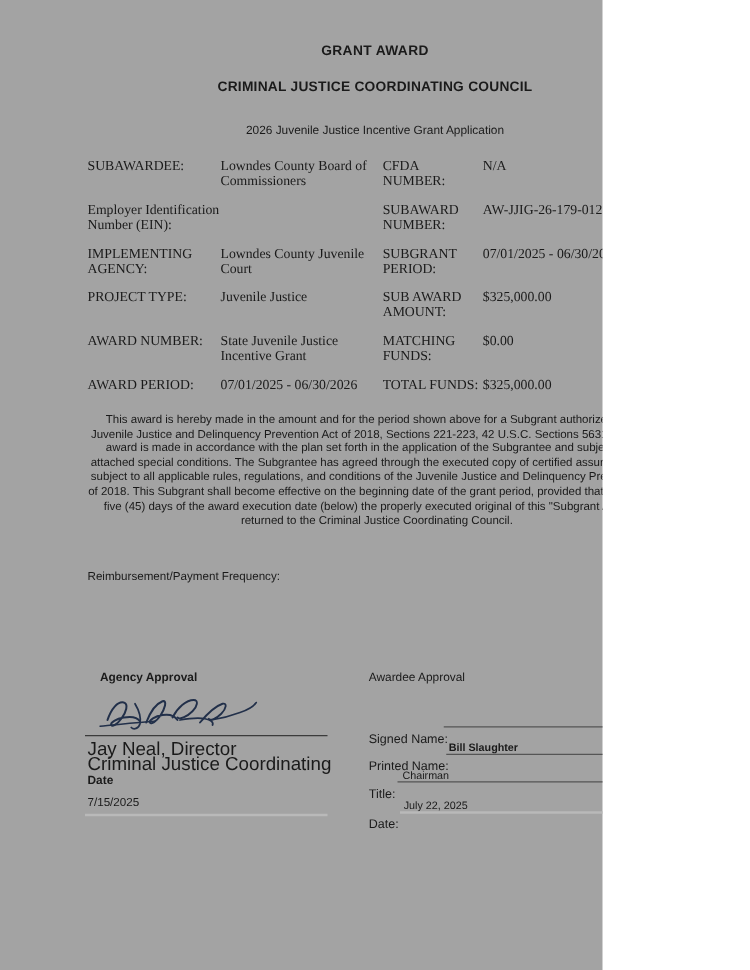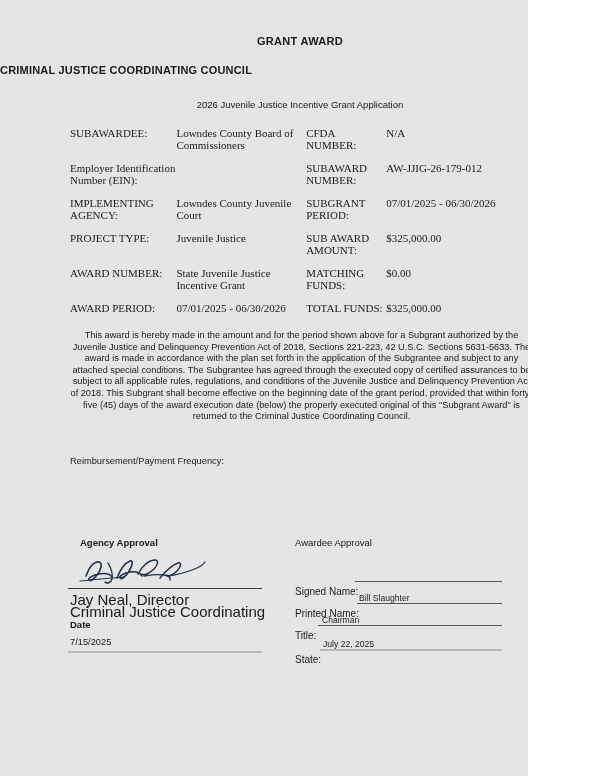--- a/index.html
+++ b/index.html
@@ -2,23 +2,23 @@
 <html><head>
 <meta charset="utf-8">
 <style>
   html, body {
     margin: 0;
     padding: 0;
     background: #ffffff;
   }
   .page {
     position: relative;
-    width: 528px;
+    width: 482px;
     height: 776px;
-    background: #e5e5e5;
+    background: #a3a3a3;
     font-family: "Liberation Sans", sans-serif;
     color: #1a1a1a;
     overflow: hidden;
   }
 
   
   .doc-title {
     position: absolute;
     left: 0;
     top: 35px;
@@ -26,21 +26,21 @@
     text-align: center;
     font-size: 11px;
     font-weight: bold;
     letter-spacing: 0.3px;
   }
   .doc-subtitle {
     position: absolute;
     left: 0;
     top: 64px;
     width: 600px;
-    text-align: left;
+    text-align: center;
     font-size: 11px;
     font-weight: bold;
     letter-spacing: 0.2px;
   }
   .doc-app-line {
     position: absolute;
     left: 0;
     top: 99px;
     width: 600px;
     text-align: center;
@@ -175,21 +175,21 @@
     height: 1px;
     background: #555555;
   }
 
   #row-signed    { top: 570px; }
   #row-printed   { top: 592px; }
   #row-title     { top: 614px; }
   #row-date      { top: 638px; }
 
   #row-signed  .fr { left: 60px;  top: 11px; width: 147px; }
-  #row-printed .fv { left: 64px;  top: 1px; }
+  #row-printed .fv { left: 64px;  top: 1px; font-weight: bold; }
   #row-printed .fr { left: 62px;  top: 11px; width: 145px; }
   #row-title   .fv { left: 27px;  top: 1px; }
   #row-title   .fr { left: 23px;  top: 11px; width: 184px; }
   #row-date    .fv { left: 28px;  top: 1px; }
   #row-date    .fr { left: 25px;  top: 11px; width: 182px; height: 2px; background: #b9b9b9; }
 </style>
 </head>
 <body>
 
 <div class="page">
@@ -279,18 +279,18 @@
     <span class="fr"></span>
   </div>
 
   <div class="field-row" id="row-title">
     <span class="fl">Title:</span>
     <span class="fv">Chairman</span>
     <span class="fr"></span>
   </div>
 
   <div class="field-row" id="row-date">
-    <span class="fl">State:</span>
+    <span class="fl">Date:</span>
     <span class="fv">July 22, 2025</span>
     <span class="fr"></span>
   </div>
 
 </div>
 
 </body></html>

